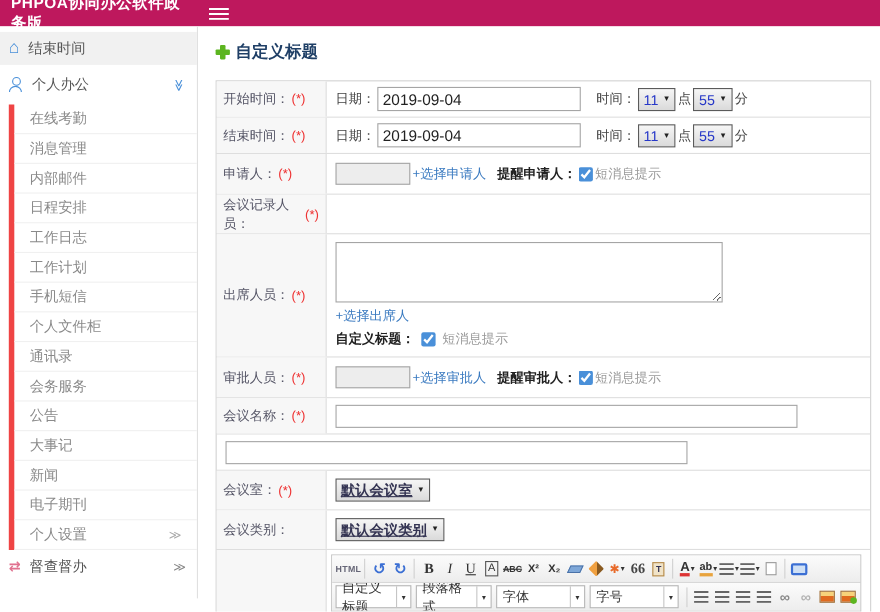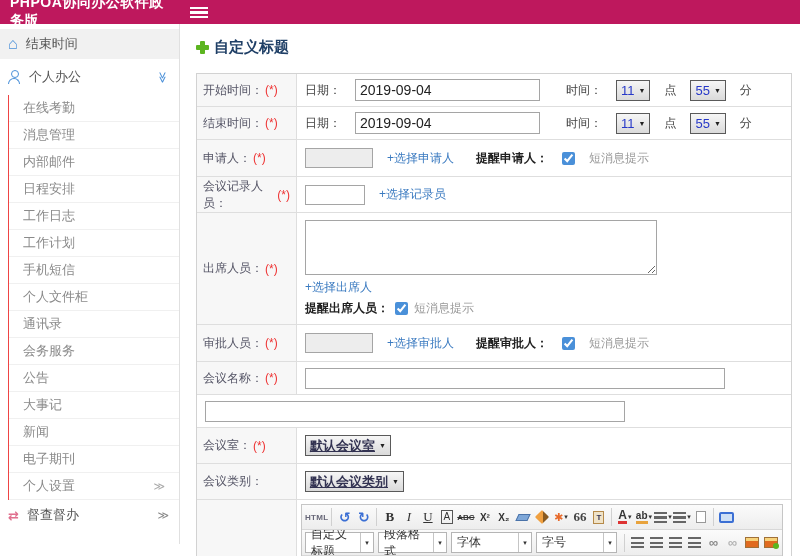--- a/index.html
+++ b/index.html
@@ -19,39 +19,39 @@
   .side-item.active { background:#f1f1f1; }
   .side-section { height:36px; }
   .chev { margin-left:auto; color:#4a90d9; font-size:11px; }
   .chev.down { display:inline-block; transform:rotate(90deg); }
   .chev.gray { color:#aaa; }
   .chev.dark { color:#888; }
   .icon-home { color:#4a90d9; font-size:16px; line-height:1; }
   .icon-user { position:relative; width:13px; height:14px; display:inline-block; flex:none; }
   .icon-user::before { content:""; position:absolute; top:0; left:3px; width:6px; height:6px; border:1.5px solid #4a90d9; border-radius:50%; }
   .icon-user::after { content:""; position:absolute; bottom:0; left:0; width:10px; height:5px; border:1.5px solid #4a90d9; border-bottom:none; border-radius:6px 6px 0 0; }
-  .submenu { margin-left:8px; border-left:1px solid #ef4444; }
+  .submenu { margin-left:8px; border-left:5px solid #ef4444; }
   .sub-item { height:27px; display:flex; align-items:center; padding-left:14px; padding-right:14px; color:#8a8a8a; font-size:13px; border-bottom:1px solid #f0f0f0; cursor:pointer; }
   .icon-supervise { color:#e0718f; font-size:13px; font-weight:bold; }
 
   
   .main { flex:1; padding:14px 0 0 16px; background:#fff; }
   .page-title { display:flex; align-items:center; gap:5px; margin-bottom:16px; }
   .page-title span.t { font-size:15px; font-weight:bold; color:#1f3f66; }
   .icon-plus { position:relative; width:13px; height:13px; display:inline-block; }
   .icon-plus::before { content:""; position:absolute; left:0; top:4px; width:13px; height:5px; background:#5cb520; border-radius:1px; }
   .icon-plus::after  { content:""; position:absolute; left:4px; top:0; width:5px; height:13px; background:#5cb520; border-radius:1px; }
 
   
   .ftable { width:596px; border:1px solid #d2d2d2; }
   .frow { display:flex; border-bottom:1px solid #dedede; }
   .frow:last-child { border-bottom:none; }
   .fl { width:100px; flex:none; background:#f7f7f7; border-right:1px solid #dedede; display:flex; align-items:center; padding:0 6px; color:#556; font-size:12px; }
   .fl .star { color:#e33; margin-left:2px; }
-  .fc { flex:1; display:flex; align-items:center; padding:5px 8px; gap:14px; }
+  .fc { flex:1; display:flex; align-items:center; padding:5px 8px; gap:2px; }
   .fc.col { flex-direction:column; align-items:flex-start; gap:4px; padding:7px 8px; }
   .inl { display:flex; align-items:center; gap:6px; }
   input[type=text] { border:1px solid #a5a5a5; height:22px; padding:0 4px; font-size:14px; font-family:inherit; color:#222; }
   input.small { width:68px; height:20px; font-size:12px; }
   input.gray { background:#ededed; }
   input.date { width:185px; }
   input.long { width:420px; height:21px; }
   textarea.attend { width:352px; height:55px; border:1px solid #a5a5a5; resize:both; font-family:inherit; }
   a.sel-link { color:#3a7ac0; text-decoration:none; font-size:12px; cursor:pointer; }
   .remind { font-weight:bold; color:#222; margin-left:8px; }
@@ -234,36 +234,32 @@
           <input type="checkbox" checked="" style="">
           <span class="sms">短消息提示</span>
         </div>
       </div>
 
       <div class="frow" style="height:36px">
         <div class="fl">
             <span>会议记录人员：</span>
             <span class="star">(*)</span>
           </div>
-        <div class="fc">
-          <input type="text" class="small" style="width: 60px;">
-          <a class="sel-link">+选择记录员</a>
-        </div>
       </div>
 
       <div class="frow">
         <div class="fl">
             <span>出席人员：</span>
             <span class="star">(*)</span>
           </div>
         <div class="fc col">
           <textarea class="attend" style=""></textarea>
           <a class="sel-link">+选择出席人</a>
           <span class="inl">
-            <span class="remind" style="margin-left:0">提醒出席人员：</span>
+            <span class="remind" style="margin-left:0">自定义标题：</span>
             <input type="checkbox" checked="" style="">
             <span class="sms">短消息提示</span>
           </span>
         </div>
       </div>
 
       <div class="frow" style="height:37px">
         <div class="fl">
             <span>审批人员：</span>
             <span class="star">(*)</span>

